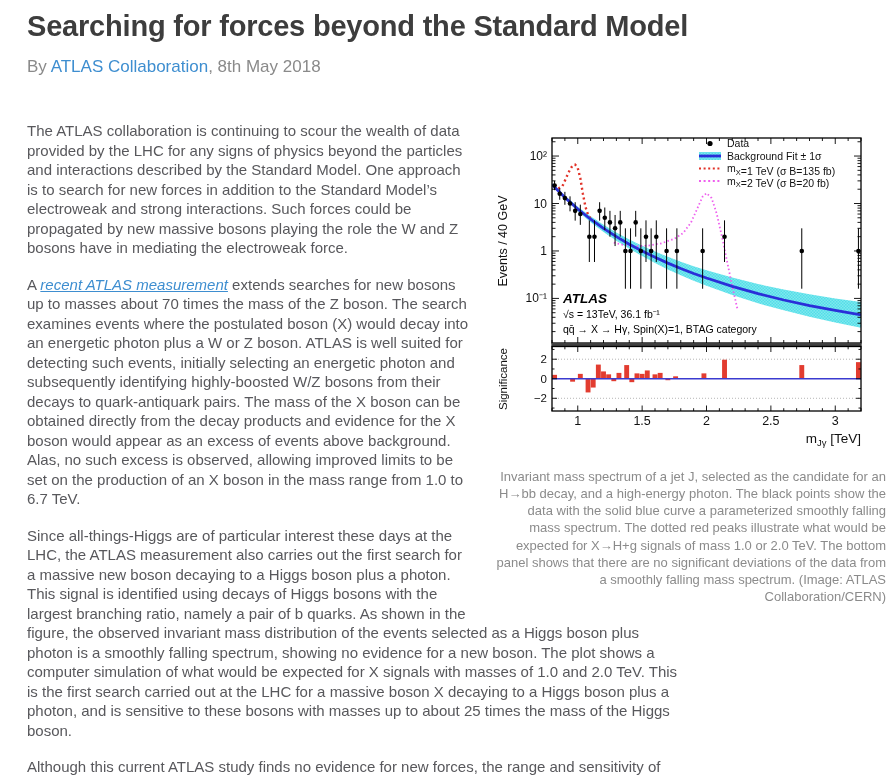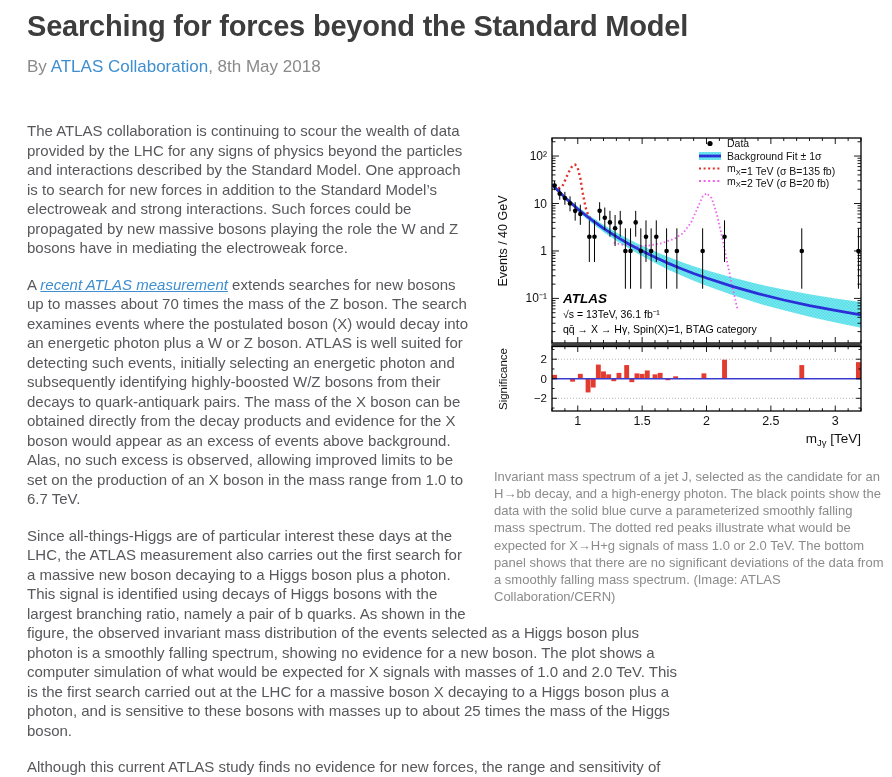--- a/index.html
+++ b/index.html
@@ -5,21 +5,21 @@
   html,body{margin:0;padding:0;background:#ffffff;}
   body{font-family:"Liberation Sans",sans-serif;color:#58585c;width:892px;}
   .container{width:892px;box-sizing:border-box;padding:6px 0 30px 27px;}
   h1.page-title{font-size:29px;font-weight:700;color:#3d3d3d;margin:4px 0 14px 0;letter-spacing:-0.2px;}
   .byline{font-size:17px;color:#8a8a8a;margin:0 12px 44px 0;}
   .byline a{color:#3e8ed0;text-decoration:none;}
   .article p{font-size:15px;line-height:1.3;margin:0 0 17px 0;max-width:655px;color:#58585c;}
   .article a.inline-link{color:#3e8ed0;text-decoration:underline;font-style:italic;}
   .figure-block{float:right;width:398px;margin:0 0 10px 24px;}
   .figure-block svg{display:block;width:398px;height:335px;}
-  .figure-caption{font-size:13px;line-height:1.32;color:#8b8b8b;margin-top:12px;max-width:392px;}
+  .figure-caption{font-size:13px;line-height:1.32;color:#8b8b8b;margin-top:12px;max-width:392px;text-align:right;}
   svg text{font-family:"Liberation Sans",sans-serif;}
 </style>
 </head>
 <body>
 
 <div class="container">
 
   <h1 class="page-title">Searching for forces beyond the Standard Model</h1>
 
   <div class="byline"><span>By </span><a href="#">ATLAS Collaboration</a><span>, 8th May 2018</span></div>

